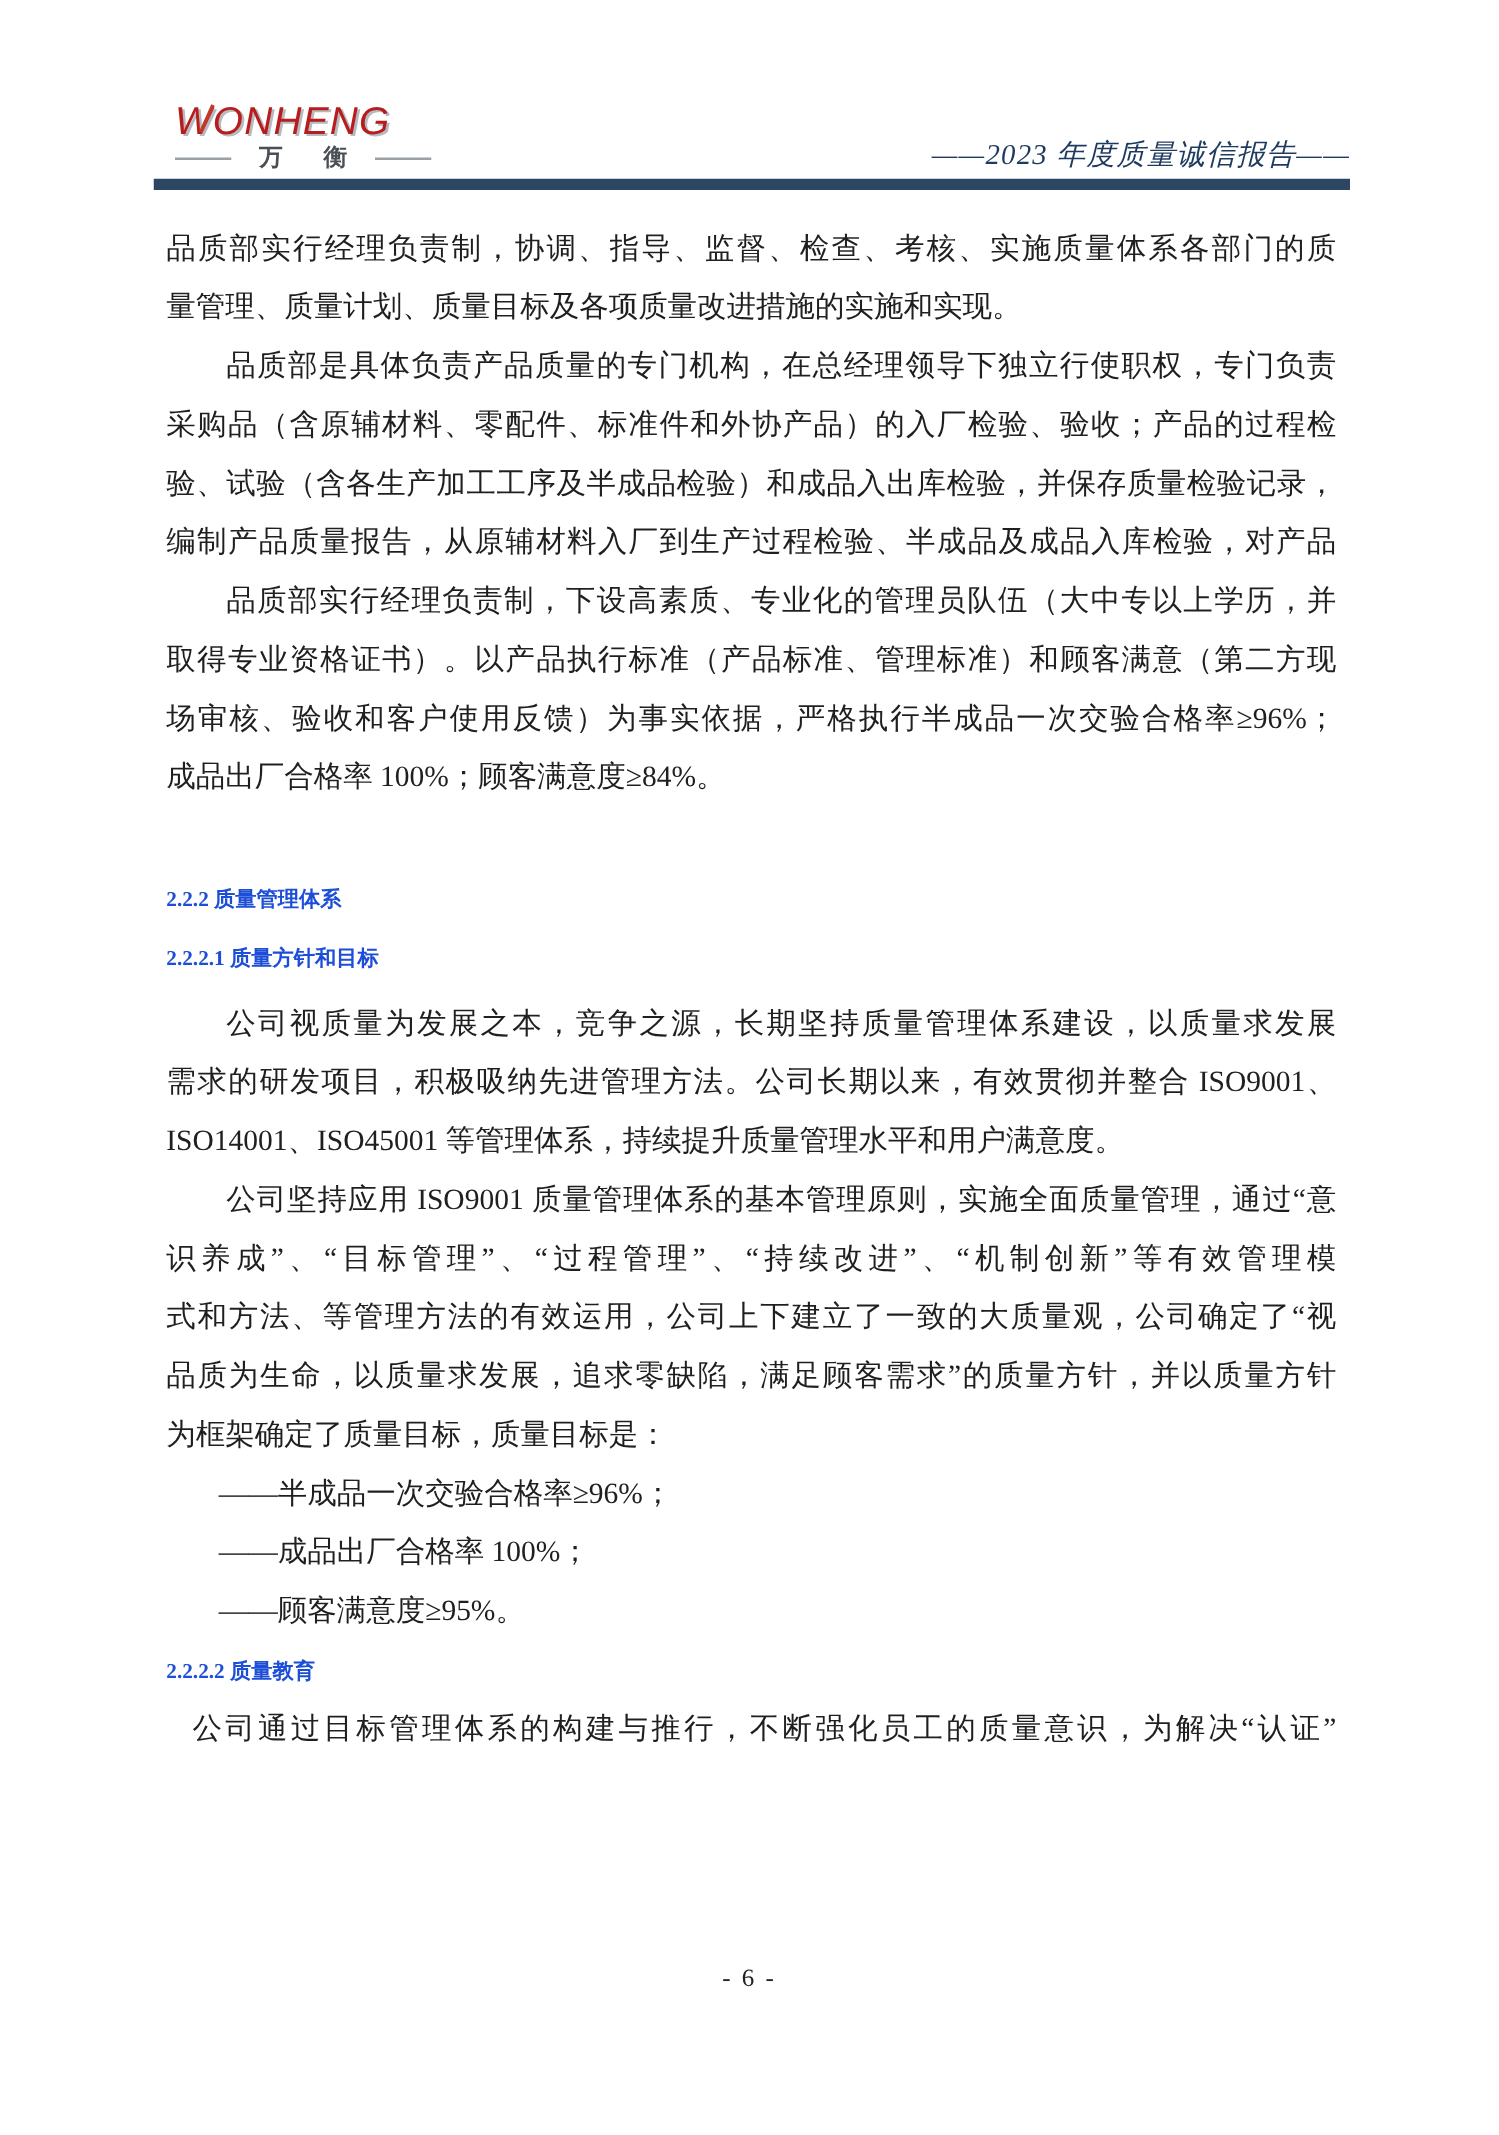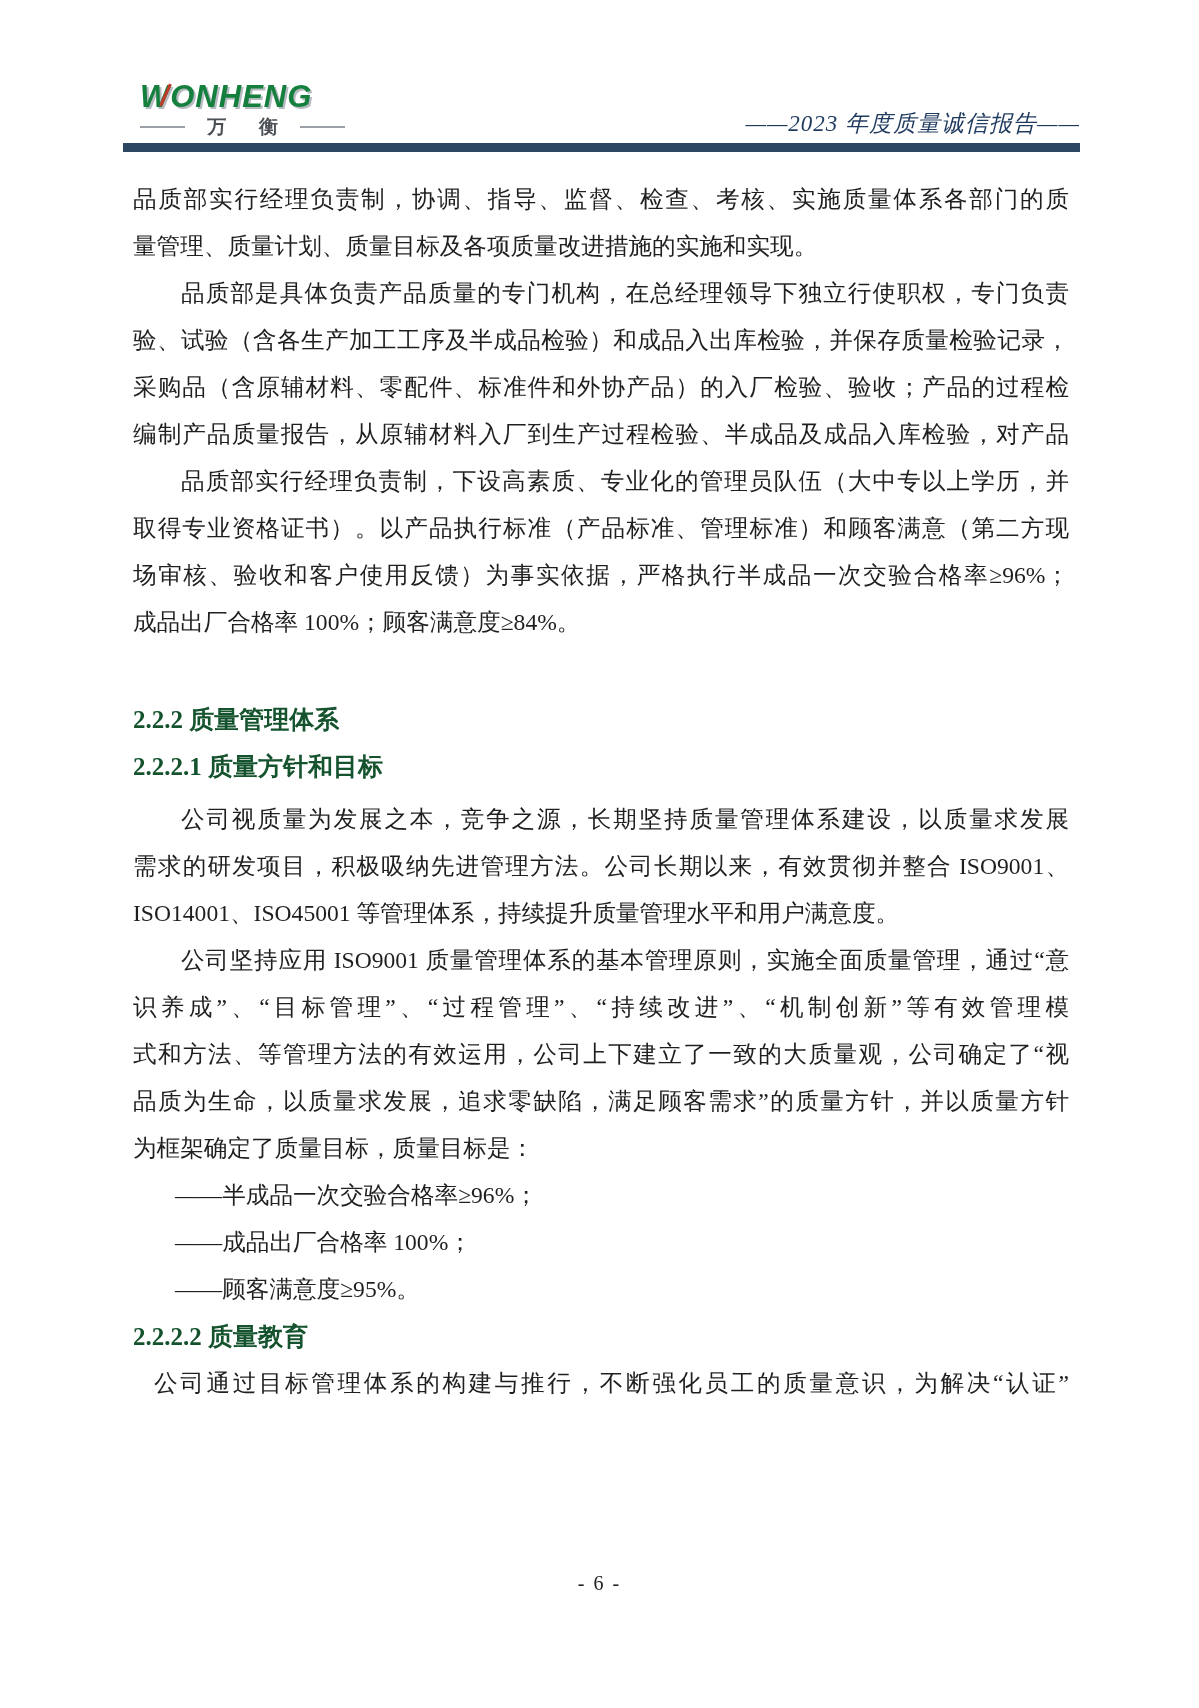--- a/index.html
+++ b/index.html
@@ -6,22 +6,22 @@
   body{
     width:1199px;height:1708px;position:relative;background:#ffffff;
     font-family:"Liberation Serif","DejaVu Serif",serif;color:#1f1f1f;
     overflow:hidden;
   }
   
   .logo{position:absolute;left:140px;top:82px;width:210px;}
   .logo-brand{
     position:relative;
     font-family:"Liberation Sans","DejaVu Sans",sans-serif;
-    font-weight:bold;font-style:italic;font-size:31px;letter-spacing:1px;
-    color:#15803d;text-shadow:2px 2px 0 #b6bac1;line-height:30px;
+    font-weight:normal;font-style:italic;font-size:31px;letter-spacing:1px;
+    color:#b91c1c;text-shadow:2px 2px 0 #b6bac1;line-height:30px;
     white-space:nowrap;
   }
   .logo-w-slash{
     position:absolute;left:24px;top:1px;width:3px;height:24px;
     background:#c0392b;transform:rotate(24deg);
   }
   .logo-cn{display:flex;align-items:center;margin-top:4px;width:205px;}
   .logo-cn .rule{flex:1;height:2px;background:#9aa0a6;}
   .logo-cn .cn-text{
     padding:0 8px;font-size:19px;font-weight:bold;color:#4a4f55;
@@ -41,21 +41,21 @@
     white-space:nowrap;
   }
   .line.endline{text-align-last:left;white-space:normal;}
   .line.indent{text-indent:48px;}
   .line.indent-sm{text-indent:21px;}
   .bullet{
     font-size:23.6px;line-height:47px;text-indent:42px;text-align:left;
     white-space:nowrap;
   }
   .heading{
-    font-size:25px;font-weight:bold;line-height:47px;color:#14532d;
+    font-size:17px;font-weight:bold;line-height:47px;color:#1d4ed8;
     white-space:nowrap;
   }
   .heading.gap-before{margin-top:50px;}
   .para.gap-sm{margin-top:6px;}
   
   .footer{
     position:absolute;left:0;top:1572px;width:100%;text-align:center;
     font-size:20px;color:#222;letter-spacing:2px;
   }
 </style>
@@ -77,22 +77,22 @@
 
 <div class="doc">
 
   <div class="para">
     <div class="line">品质部实行经理负责制，协调、指导、监督、检查、考核、实施质量体系各部门的质</div>
     <div class="line endline">量管理、质量计划、质量目标及各项质量改进措施的实施和实现。</div>
   </div>
 
   <div class="para">
     <div class="line indent">品质部是具体负责产品质量的专门机构，在总经理领导下独立行使职权，专门负责</div>
+    <div class="line">采购品（含原辅材料、零配件、标准件和外协产品）的入厂检验、验收；产品的过程检</div>
     <div class="line">验、试验（含各生产加工工序及半成品检验）和成品入出库检验，并保存质量检验记录，</div>
-    <div class="line">采购品（含原辅材料、零配件、标准件和外协产品）的入厂检验、验收；产品的过程检</div>
     <div class="line">编制产品质量报告，从原辅材料入厂到生产过程检验、半成品及成品入库检验，对产品</div>
   </div>
 
   <div class="para">
     <div class="line indent">品质部实行经理负责制，下设高素质、专业化的管理员队伍（大中专以上学历，并</div>
     <div class="line">取得专业资格证书）。以产品执行标准（产品标准、管理标准）和顾客满意（第二方现</div>
     <div class="line">场审核、验收和客户使用反馈）为事实依据，严格执行半成品一次交验合格率≥96%；</div>
     <div class="line endline">成品出厂合格率 100%；顾客满意度≥84%。</div>
   </div>
 

